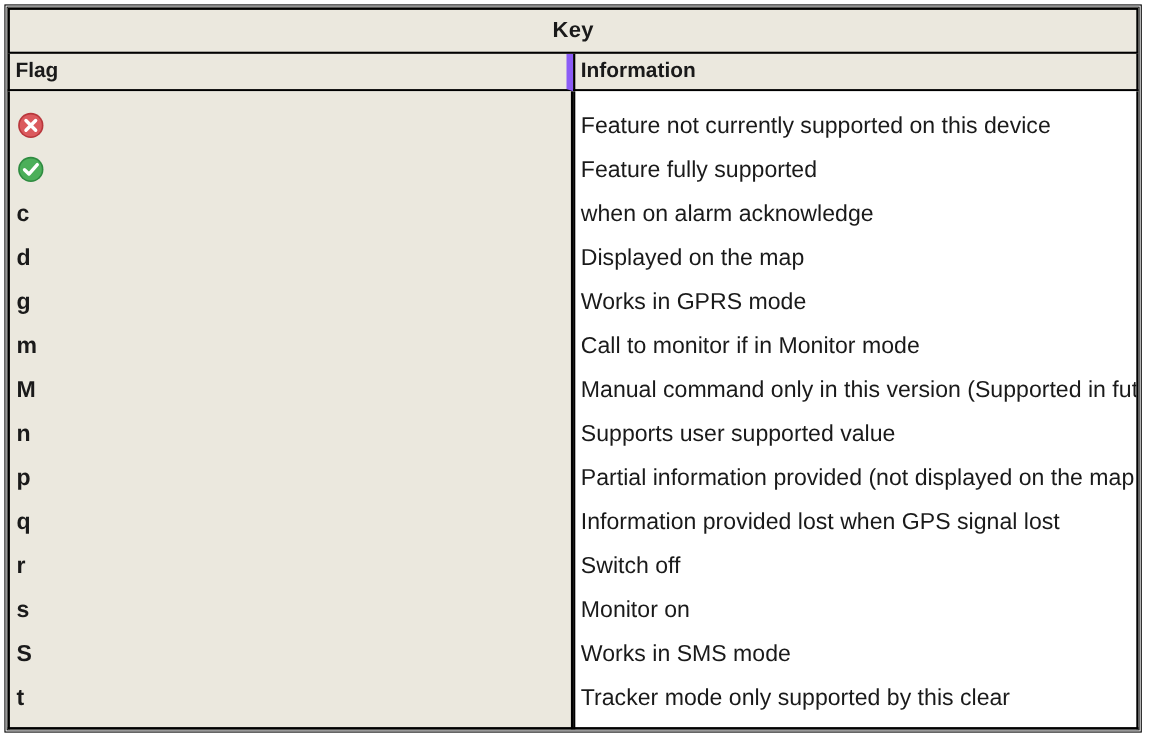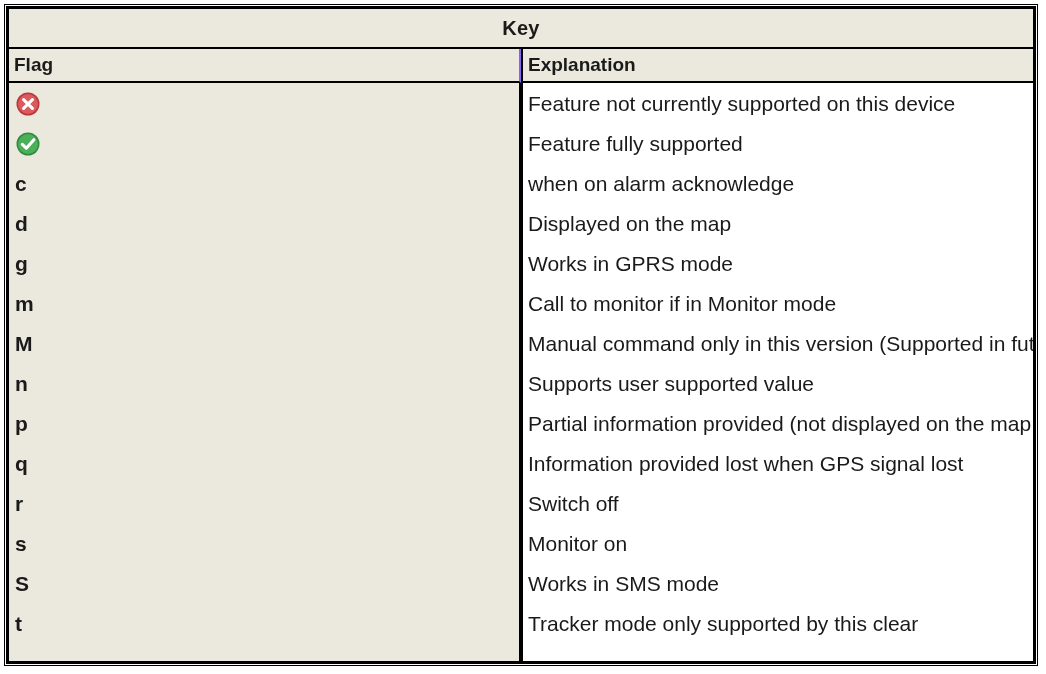--- a/index.html
+++ b/index.html
@@ -53,39 +53,39 @@
     border: 2px solid #000000;
     border-top: none;
     text-align: left;
     vertical-align: middle;
     font-size: 19px;
     font-weight: bold;
     color: #1a1a1a;
     padding-left: 5px;
     box-sizing: border-box;
   }
-  .colhead.flag-col { border-right: 2px solid #8b5cf6; }
+  .colhead.flag-col { border-right: 6px solid #8b5cf6; }
 
   
   .body-cell {
     vertical-align: top;
     border: 2px solid #000000;
     border-top: none;
     padding: 0;
   }
   .body-cell.flag-col {
     background: #EBE8DE;
     width: 134px;
   }
   .body-cell.expl-col {
     background: #ffffff;
   }
 
   .col-inner {
-    padding-top: 1px;
+    padding-top: 12px;
   }
 
   
   .line {
     height: 40px;
     line-height: 40px;
     font-size: 21px;
     color: #1a1a1a;
     white-space: nowrap;
     overflow: hidden;
@@ -116,21 +116,21 @@
 <body>
 
 <div class="key-table-wrap">
   <table class="key-table">
     <tbody>
       <tr>
         <td class="title-cell" colspan="2">Key</td>
       </tr>
       <tr>
         <td class="colhead flag-col">Flag</td>
-        <td class="colhead expl-col">Explanation</td>
+        <td class="colhead expl-col">Information</td>
       </tr>
       <tr>
         <td class="body-cell flag-col">
           <div class="col-inner" id="flag-column">
               <div class="line flag-line"><span class="status-icon"><svg class="icon-svg" viewBox="0 0 26 26">
                     <circle cx="13" cy="13" r="11.5" fill="#B8373C"></circle>
                     <circle cx="13" cy="13" r="10" fill="#DB5A5E"></circle>
                     <path d="M8.6 8.6 L17.4 17.4 M17.4 8.6 L8.6 17.4" stroke="#FFFFFF" stroke-width="3.1" stroke-linecap="round"></path>
                   </svg></span></div>
               <div class="line flag-line"><span class="status-icon"><svg class="icon-svg" viewBox="0 0 26 26">

